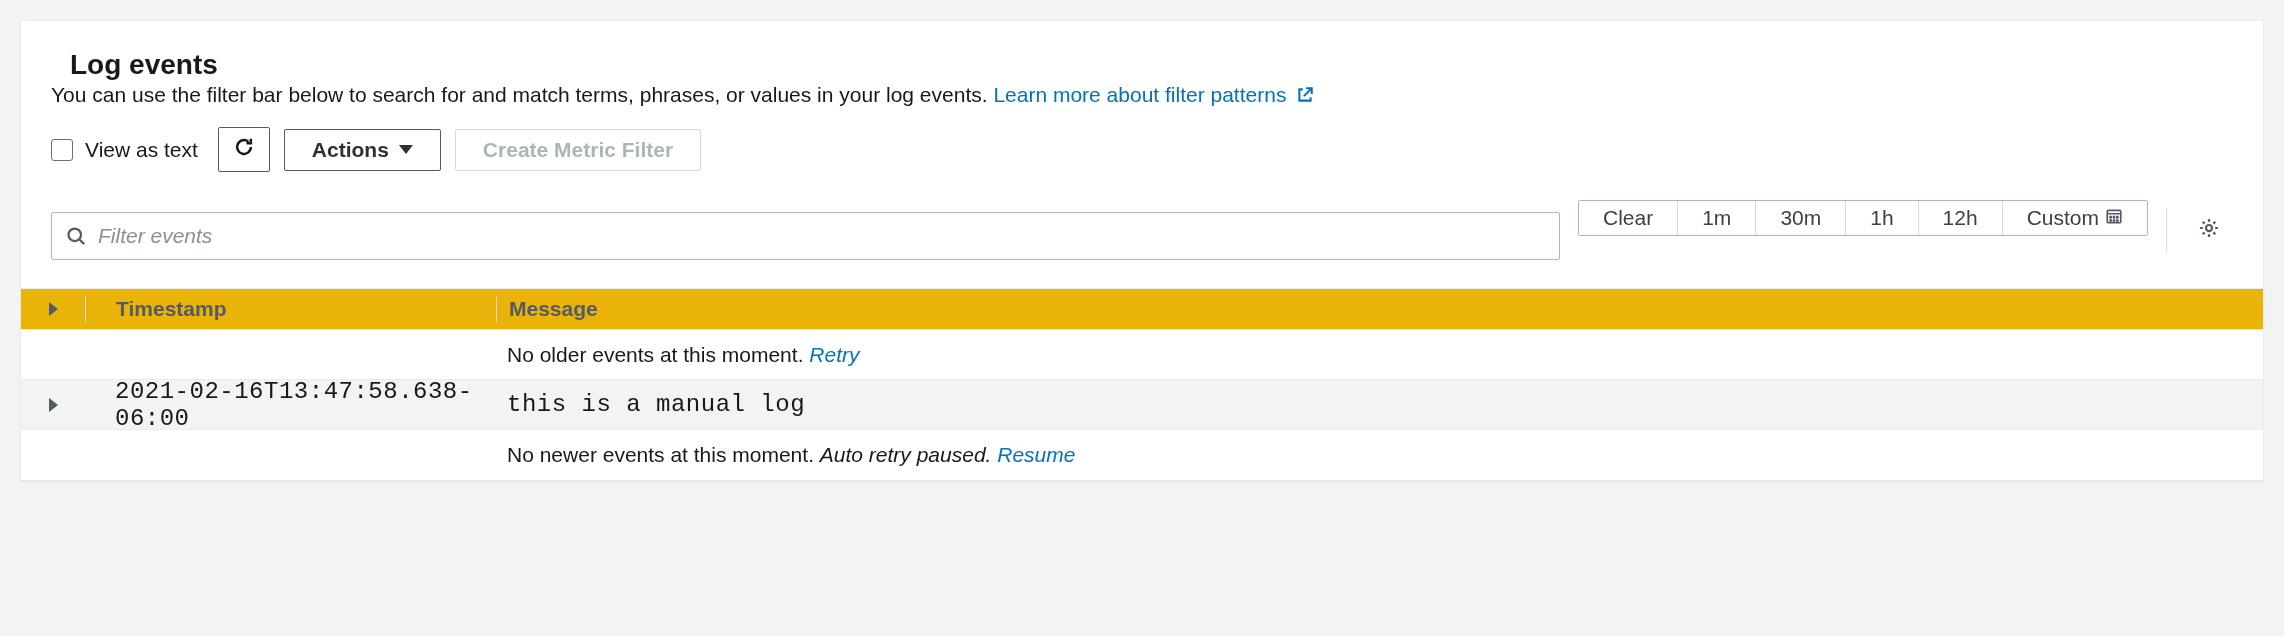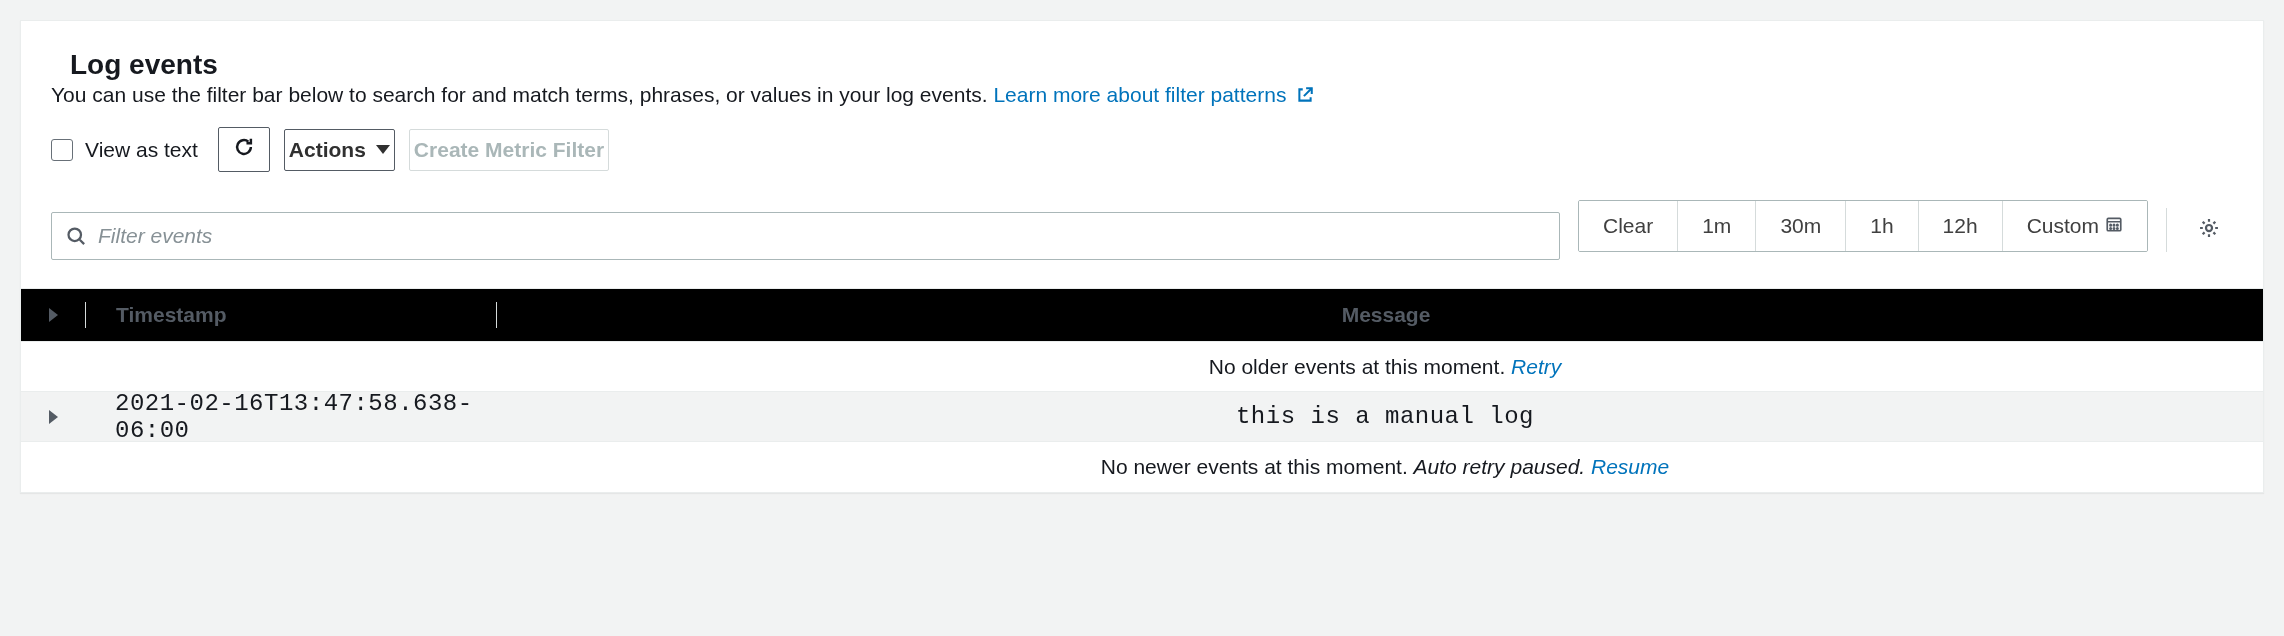--- a/index.html
+++ b/index.html
@@ -54,21 +54,21 @@
   .view-as-text {
     display: flex;
     align-items: center;
     gap: 12px;
     margin-right: 6px;
   }
   .btn {
     border: 1.5px solid #545b64;
     background: #fff;
     font-size: 21px;
-    padding: 8px 4px;
+    padding: 8px 27px;
     border-radius: 2px;
     cursor: pointer;
     display: inline-flex;
     align-items: center;
     gap: 10px;
     font-weight: 600;
     color: #303030;
   }
   .btn-icon-only {
     padding: 8px 14px;
@@ -112,21 +112,21 @@
   }
   .filter-input-wrap input::placeholder {
     color: #879196;
     font-style: italic;
   }
   .search-icon { display:inline-flex; margin-right:12px; }
   .time-range {
     display: flex;
     border: 1.5px solid #aab7b8;
     border-radius: 2px;
-    height: 52px;
+    height: 36px;
     overflow: hidden;
   }
   .time-btn {
     padding: 0 24px;
     display: flex;
     align-items: center;
     border: none;
     background: #fff;
     font-size: 21px;
     color: #404040;
@@ -149,28 +149,28 @@
     cursor:pointer;
   }
   .table {
     margin: 28px -30px 0 -30px;
   }
   .thead {
     display: flex;
     align-items: center;
     border-top: 1px solid #eaeded;
     border-bottom: 1px solid #eaeded;
-    background: #000000;
-    height: 54px;
+    background: #eab308;
+    height: 42px;
     font-weight: 600;
     color: #545b64;
   }
   .col-expand { width: 64px; display:flex; justify-content:center; align-items:center;}
   .col-ts { width: 410px; padding-left: 30px;}
-  .col-msg { flex:1; padding-left: 12px; text-align: center;}
+  .col-msg { flex:1; padding-left: 12px;}
   .col-div { width:1px; height:26px; background:#d5dbdb; }
   .trow {
     display:flex;
     align-items:center;
     height:50px;
     border-bottom:1px solid #eaeded;
     color:#16191f;
   }
   .trow-alt { background:#f2f3f3; }
   .trow:last-child { border-bottom: none; }

